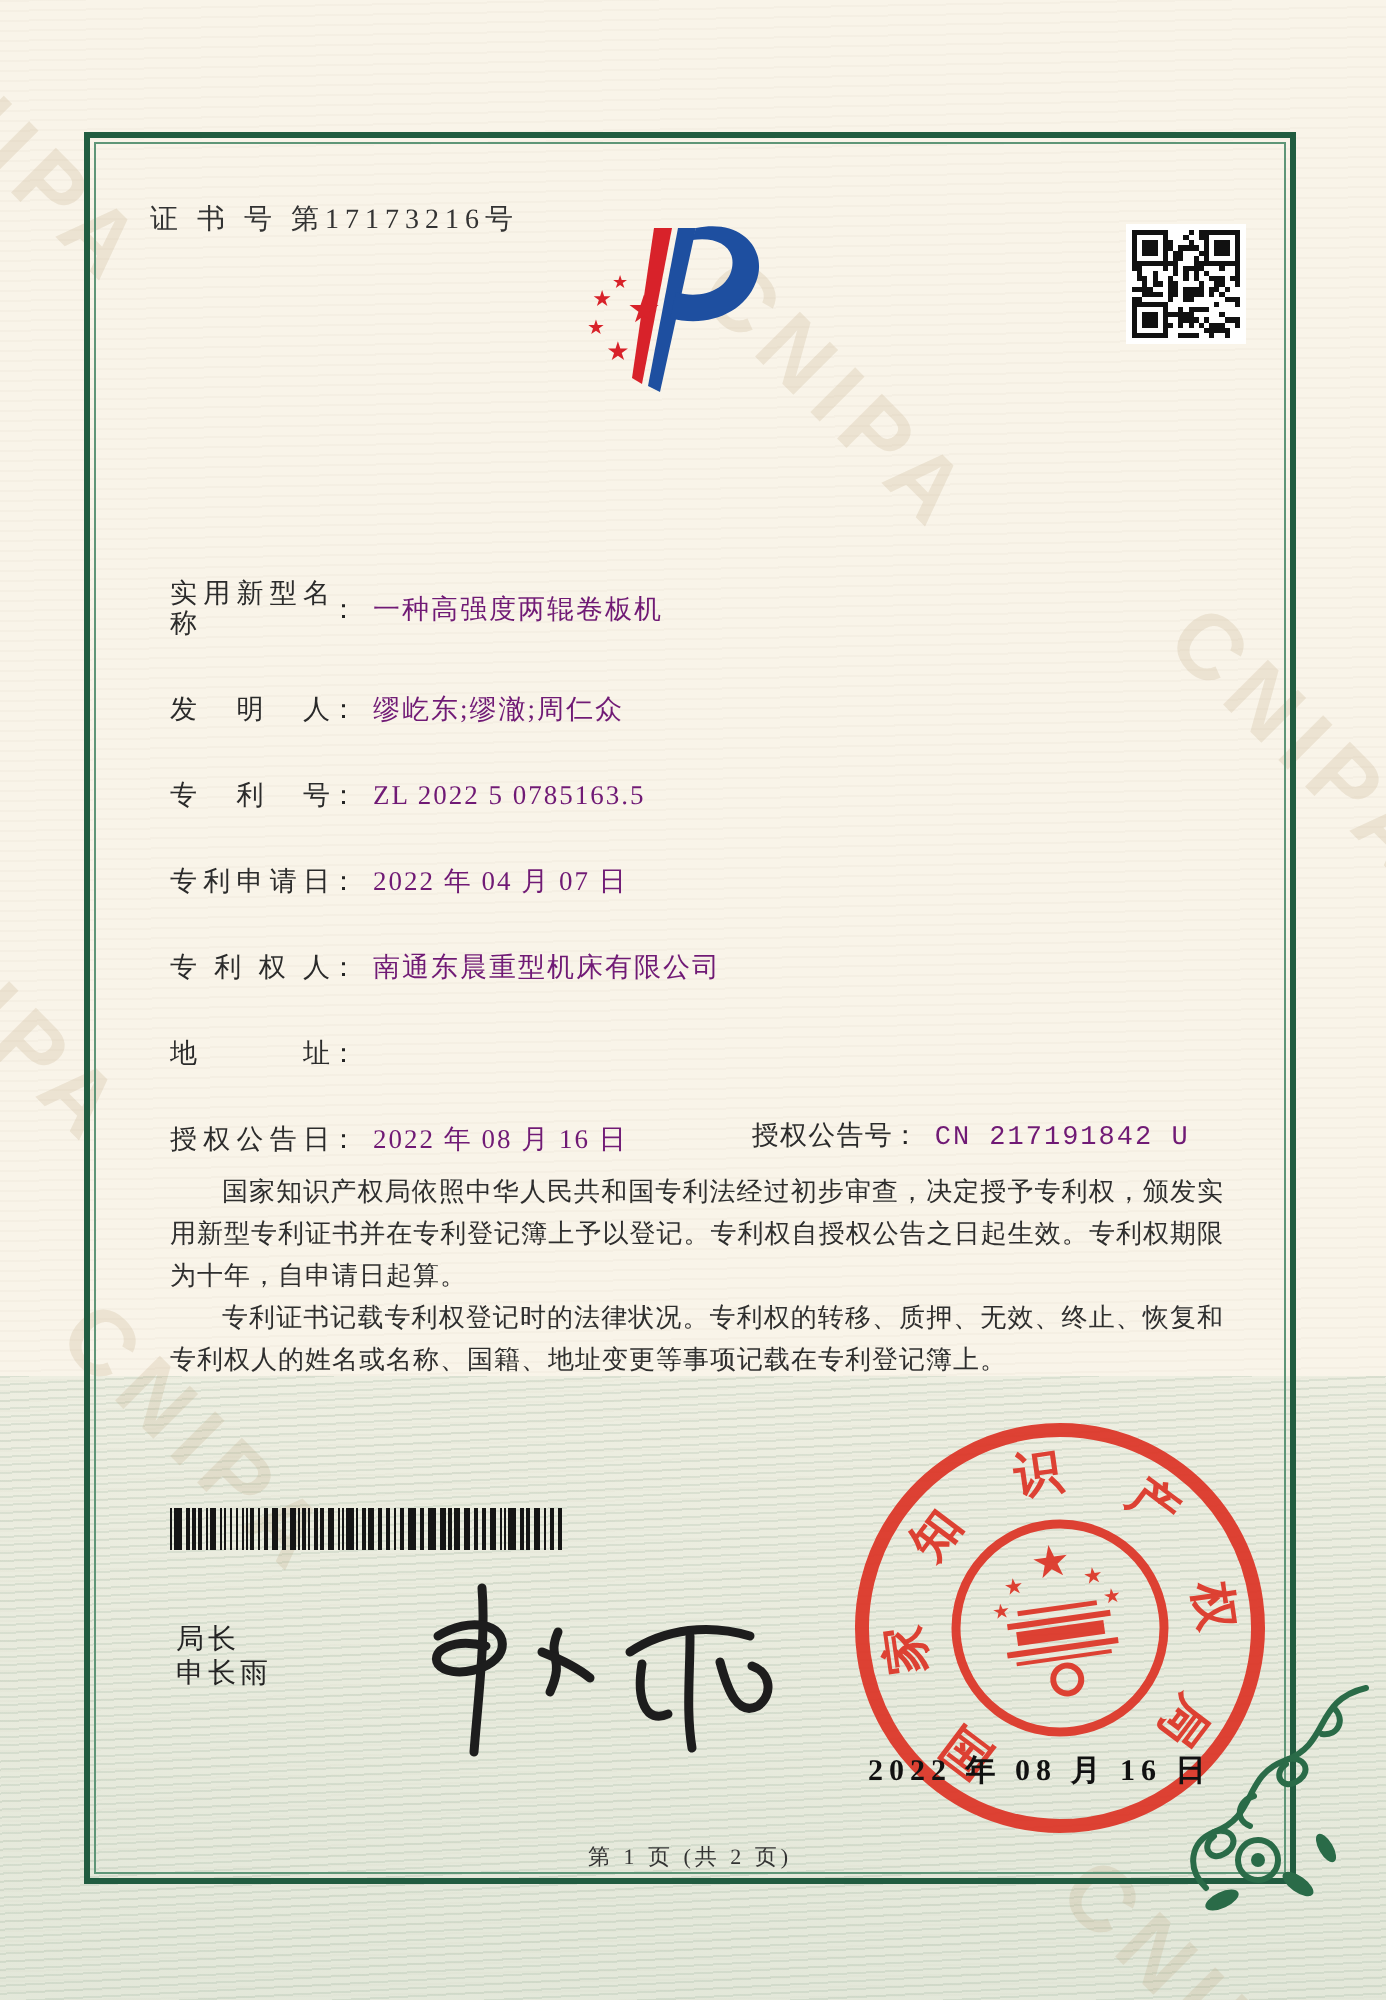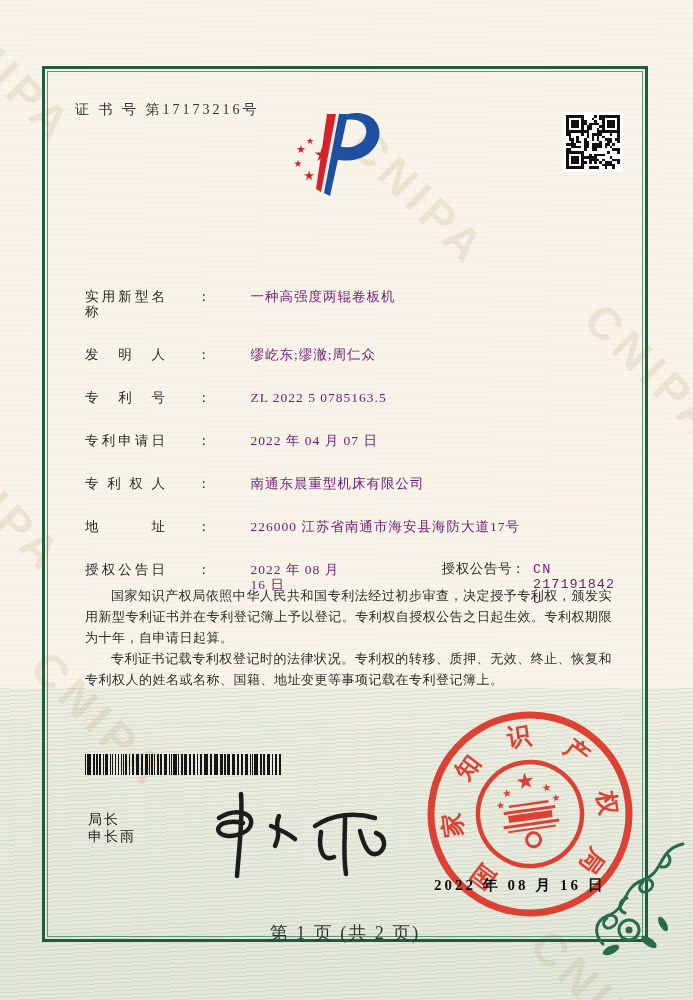--- a/index.html
+++ b/index.html
@@ -42,21 +42,21 @@
     position:absolute; left:563px; top:112px; width:60px; height:60px;
     background:#fff; padding:3px; z-index:2;
   }
   .qr svg { width:100%; height:100%; display:block; }
   .title {
     position:absolute; left:42px; top:206px; width:606px; z-index:2;
     text-align:center; font-size:30px; font-weight:700;
     letter-spacing:7px; color:#1c1c1c;
   }
   .fields { position:absolute; left:85px; top:289px; width:530px; z-index:2; }
-  .frow { display:flex; align-items:flex-start; font-size:13.5px; line-height:15px; margin-bottom:28px;gap:32px; }
+  .frow { display:flex; align-items:center; font-size:13.5px; line-height:15px; margin-bottom:28px; }
   .flabel {
     display:inline-block; width:80px; text-align:justify; text-align-last:justify;
     -moz-text-align-last:justify; flex:none; color:#2b2b2b;
   }
   .fcolon { flex:none; margin-right:8px; }
   .fvalue { letter-spacing:1px; color:#701a75; }
   .fgroup2 { display:flex; align-items:baseline; margin-left:62px;font-family:Liberation Mono, monospace; }
   .fgroup2 .flabel { width:70px; }
   .paras { position:absolute; left:85px; top:585px; width:527px; z-index:2; }
   .paras p {
@@ -72,21 +72,21 @@
     position:absolute; left:424px; top:708px; width:212px; height:212px;
     z-index:2; opacity:.93; transform:rotate(-8deg);
   }
   .seal text { font-family:"Liberation Serif","DejaVu Serif",serif; }
   .seal-date {
     position:absolute; left:434px; top:876px; z-index:3;
     font-size:15px; letter-spacing:3px; color:#111; font-weight:600;
   }
   .page-no {
     position:absolute; left:42px; top:921px; width:606px; z-index:2;
-    text-align:center; font-size:18px; letter-spacing:2px; color:#333;
+    text-align:center; font-size:11px; letter-spacing:2px; color:#333;
   }
   .cont-note {
     position:absolute; left:0; top:963px; width:693px; z-index:2;
     text-align:center; font-size:13px; letter-spacing:3px; color:#2e2e2e;
   }
   .ornament { position:absolute; left:583px; top:838px; width:106px; height:132px; z-index:2; }
 </style>
 </head>
 <body>
 
@@ -378,21 +378,20 @@
       <span class="fvalue">2022 年 04 月 07 日</span>
     </div>
     <div class="frow">
       <span class="flabel">专利权人</span>
         <span class="fcolon">：</span>
       <span class="fvalue">南通东晨重型机床有限公司</span>
     </div>
     <div class="frow">
       <span class="flabel">地址</span>
         <span class="fcolon">：</span>
-      <span class="fvalue">226000 江苏省南通市海安县海防大道17号</span>
     </div>
     <div class="frow">
       <span class="flabel">授权公告日</span>
         <span class="fcolon">：</span>
       <span class="fvalue">2022 年 08 月 16 日</span>
       <span class="fgroup2">
         <span class="flabel">授权公告号</span>
           <span class="fcolon">：</span>
         <span class="fvalue">CN 217191842 U</span>
       </span>

